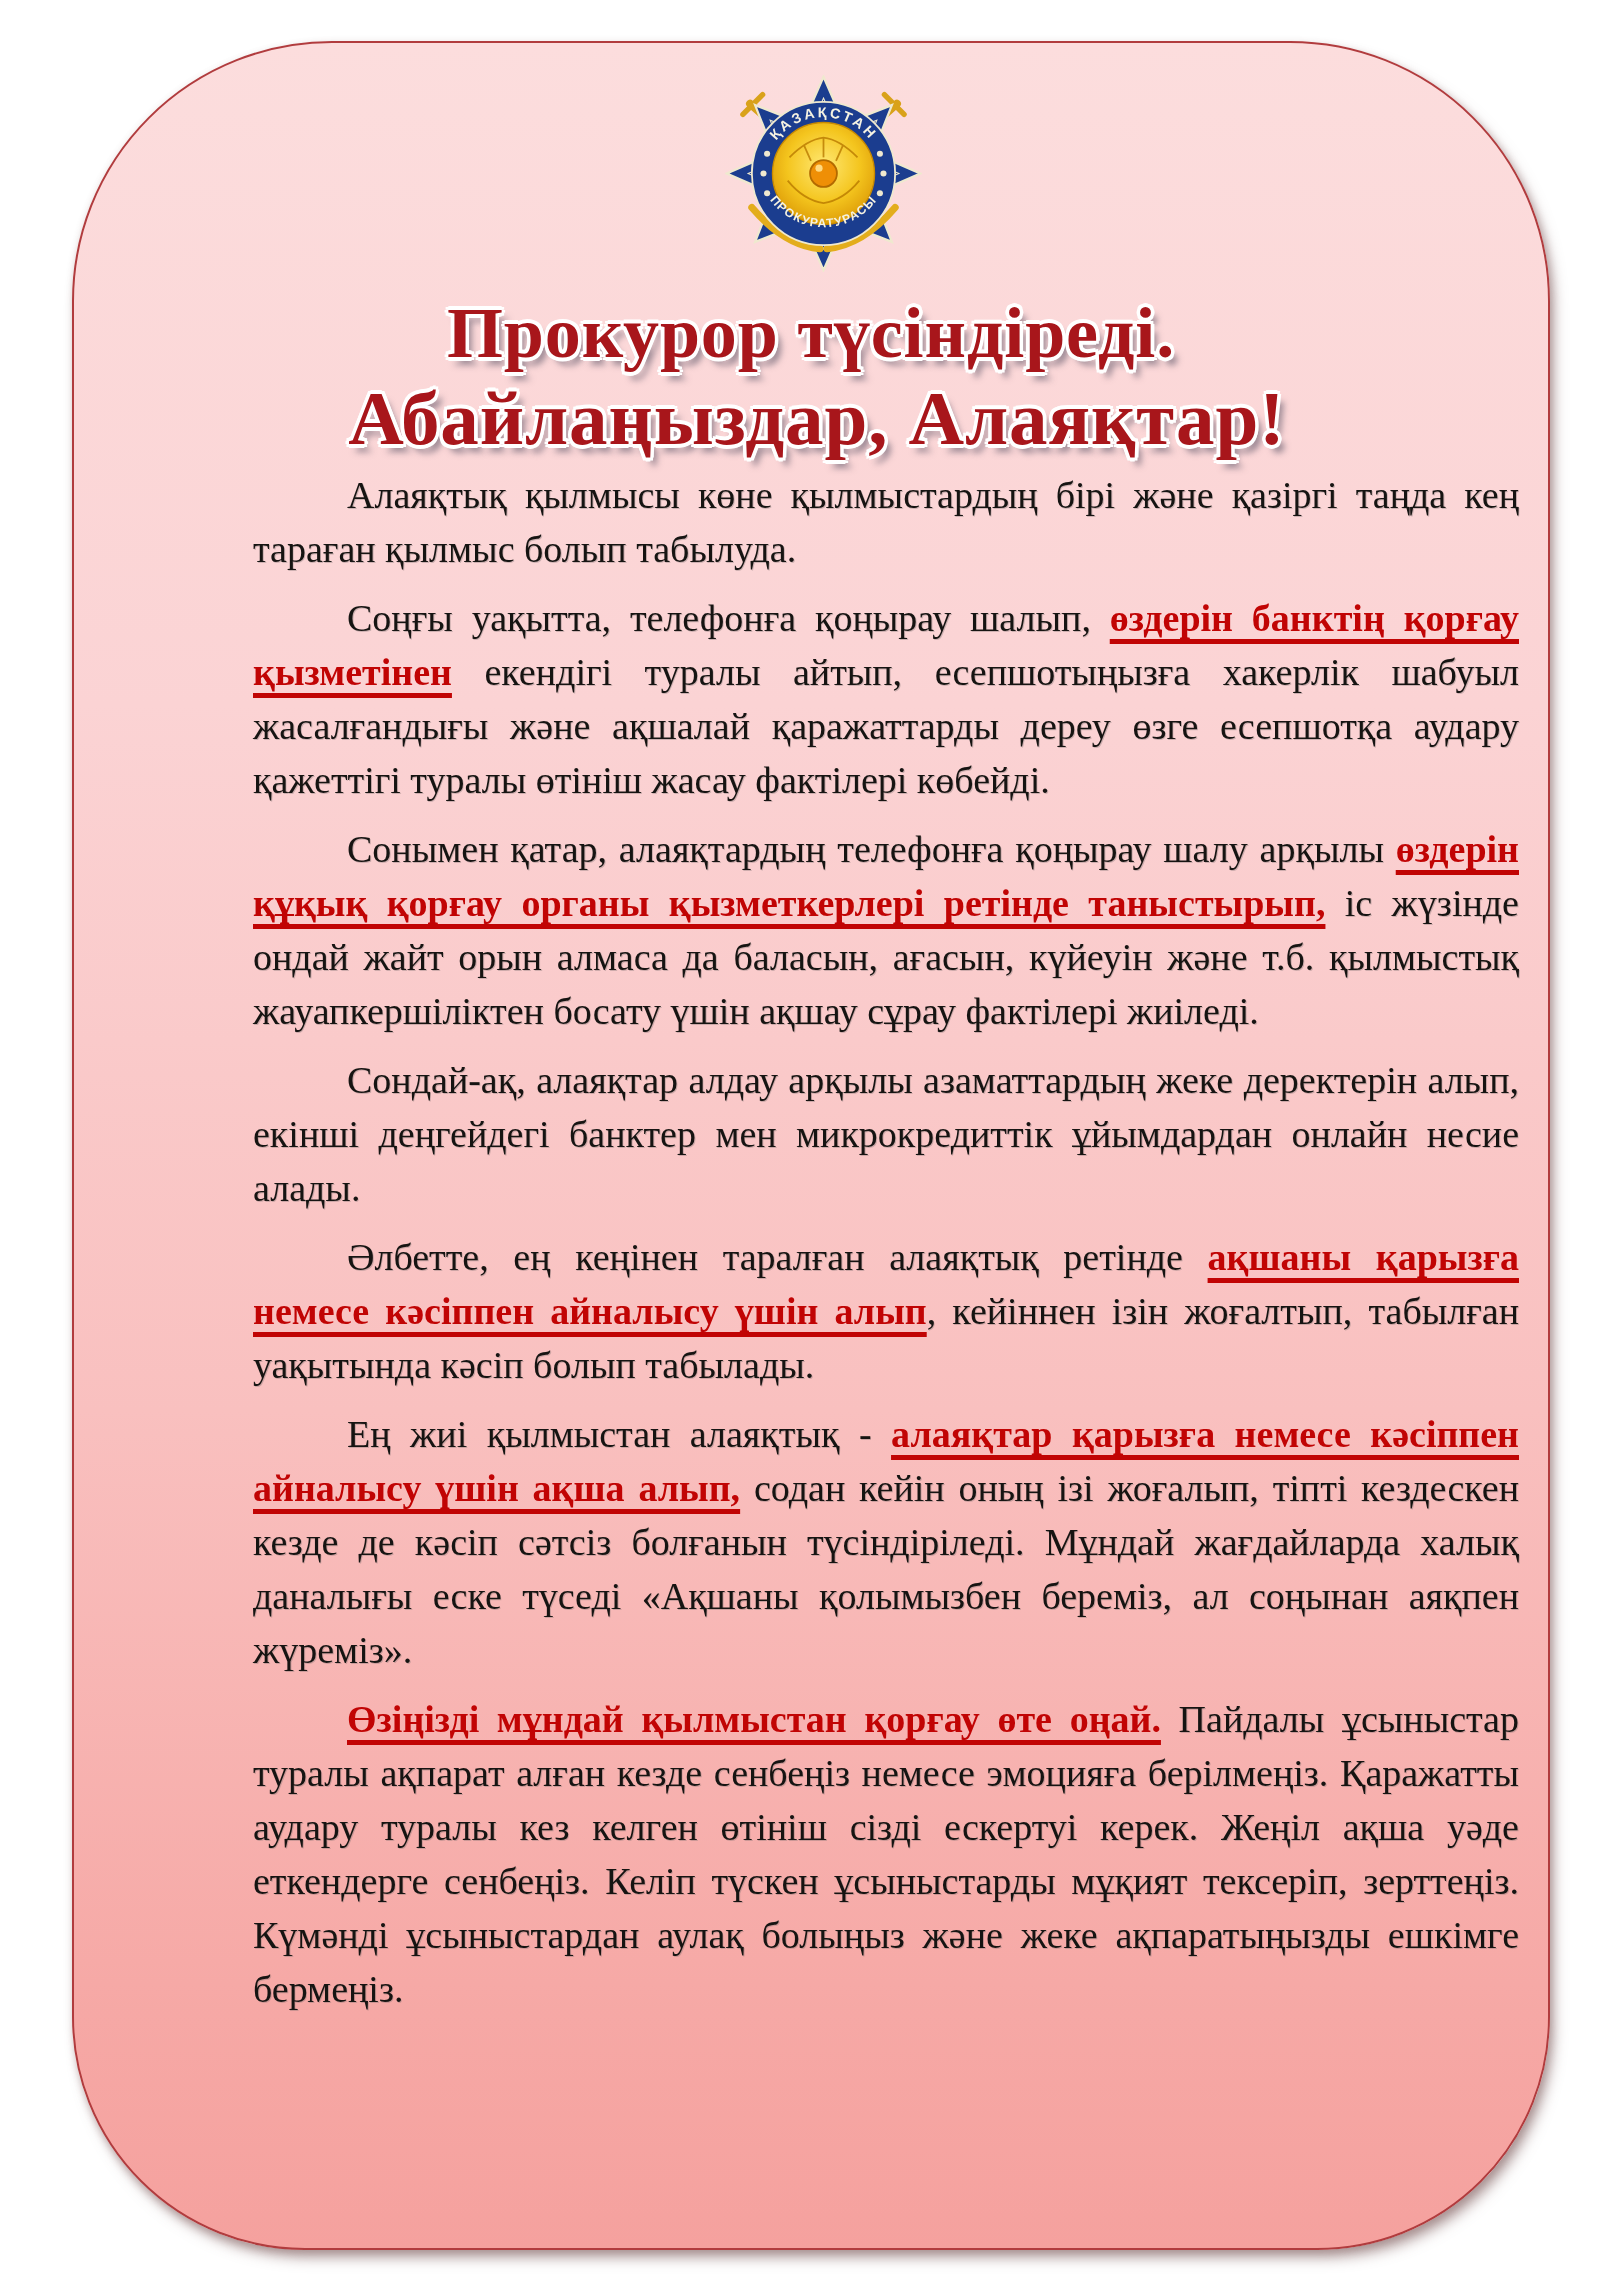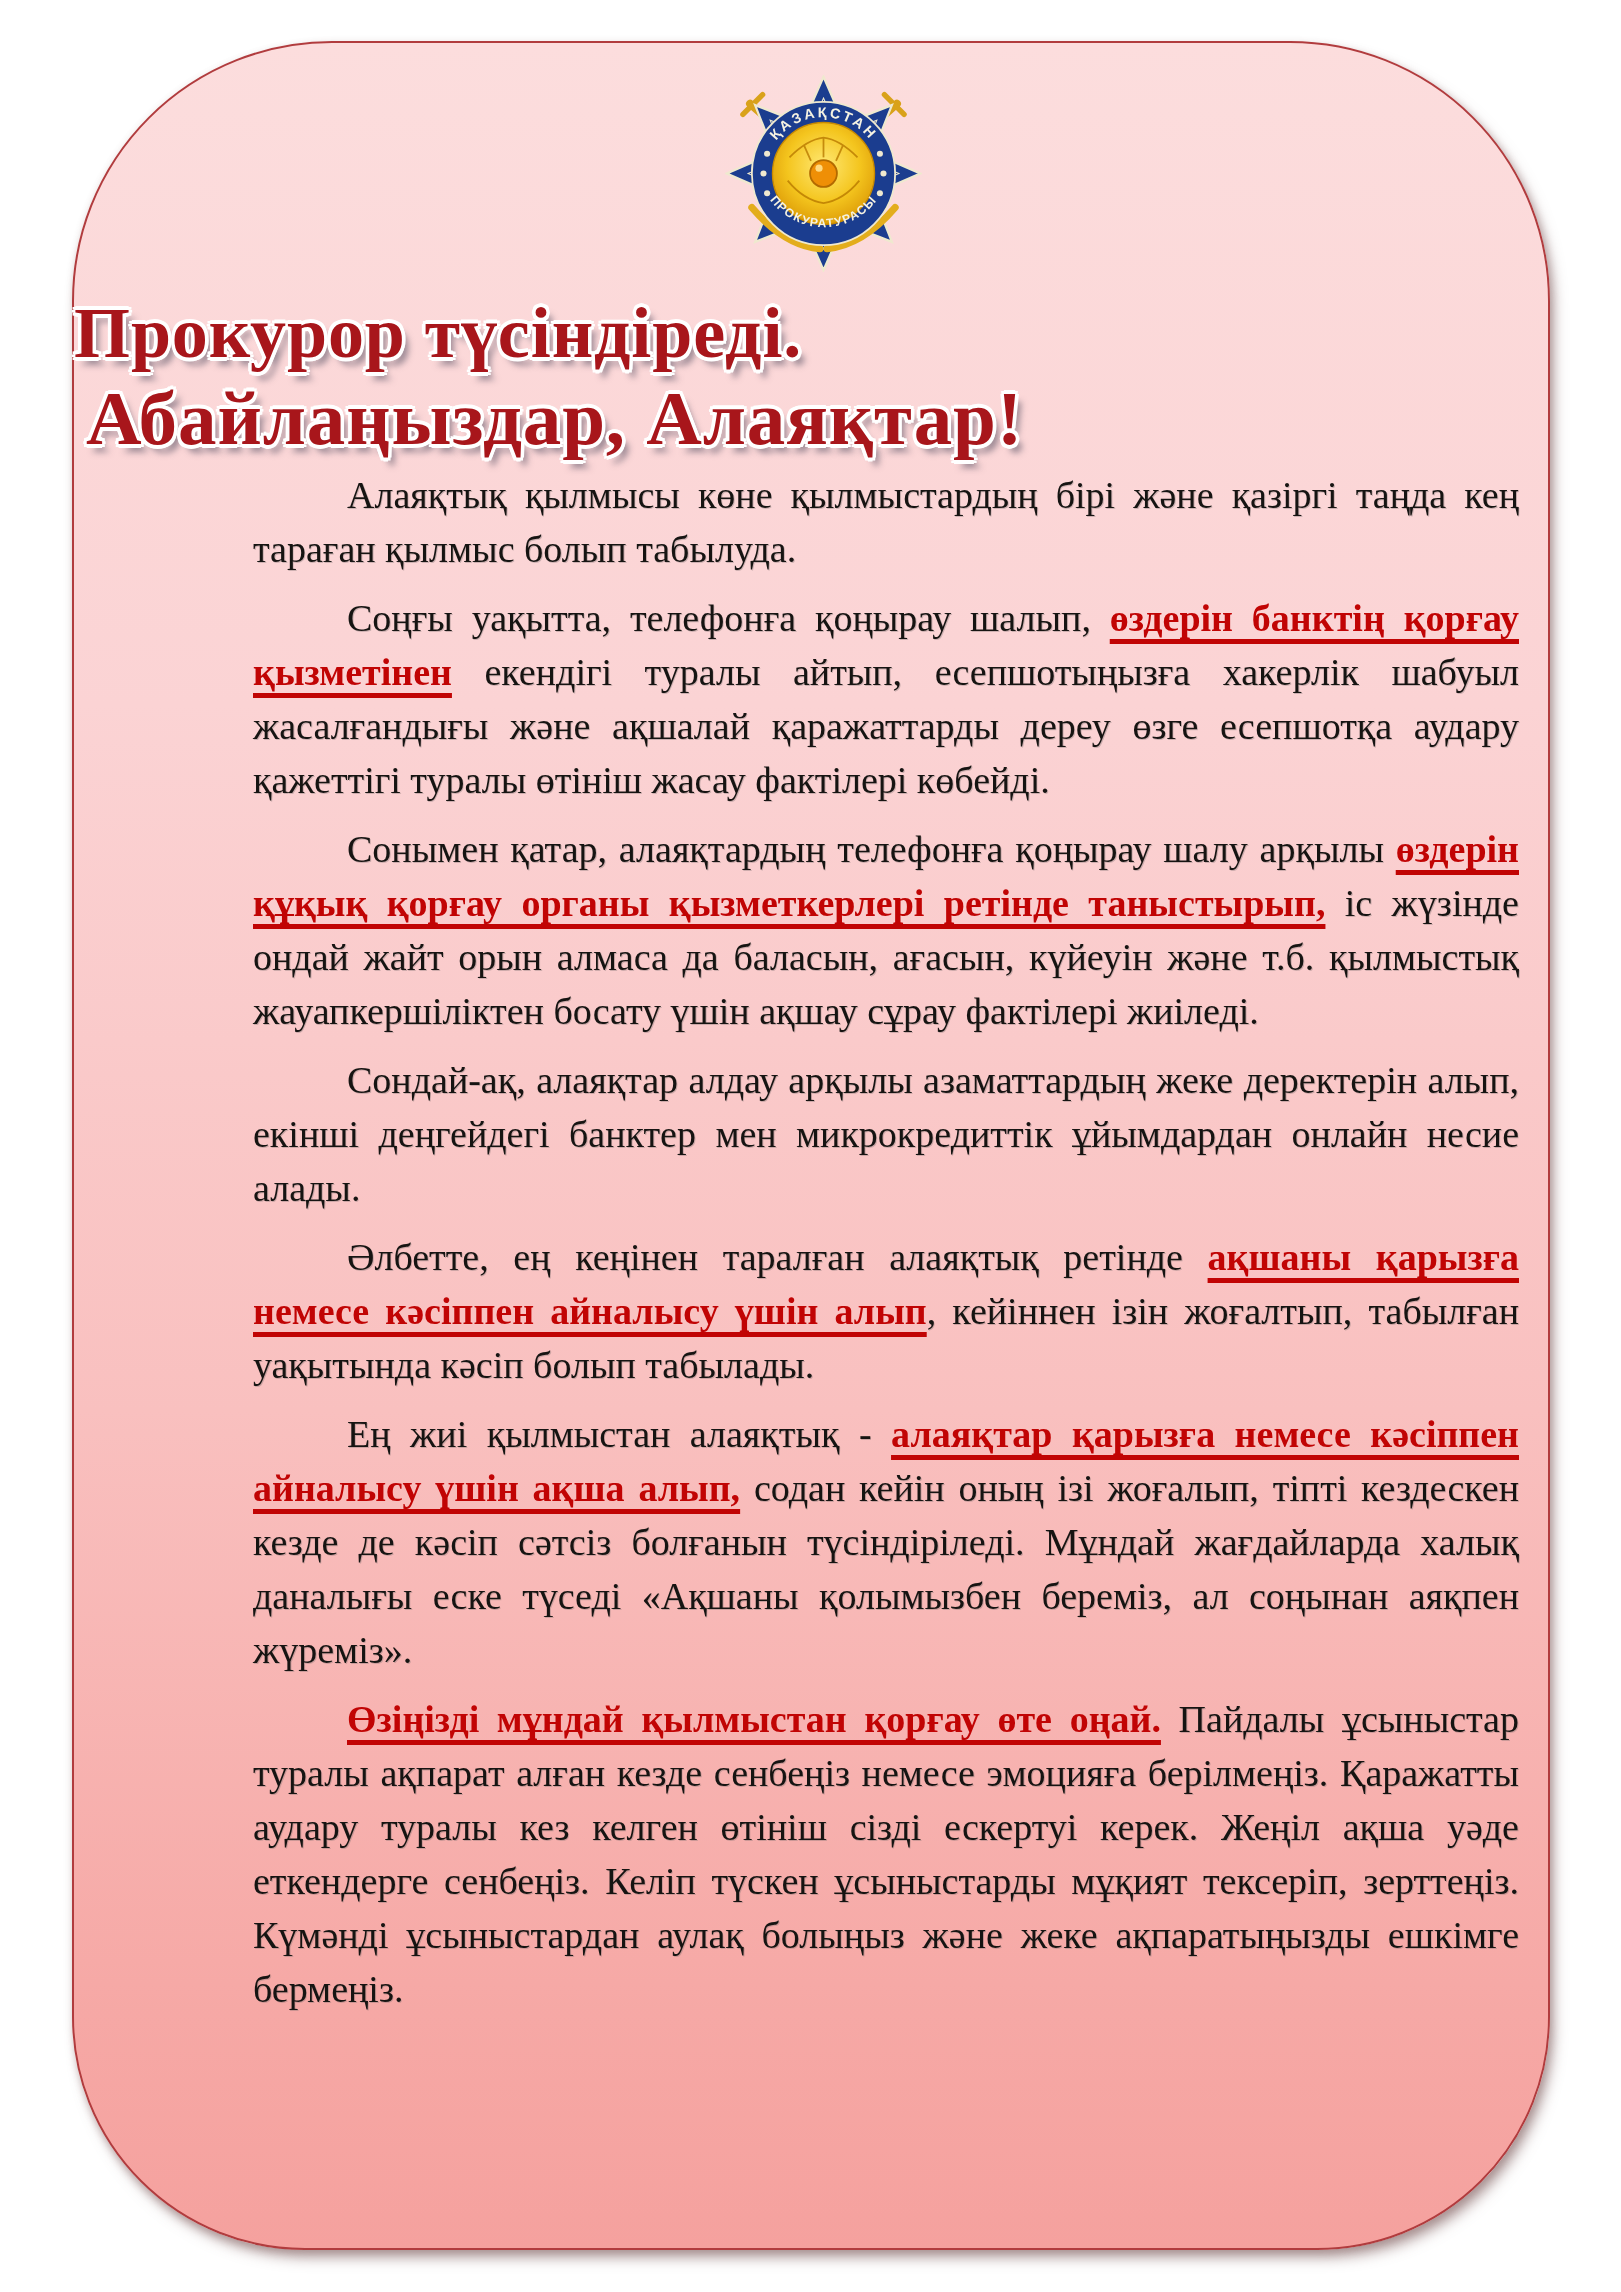--- a/index.html
+++ b/index.html
@@ -15,21 +15,21 @@
     border:2.7px solid #b13c3e;
     border-radius:260px 260px 233px 233px;
     background:linear-gradient(180deg,#fcdddd 0%,#fbd3d4 30%,#f9c0bf 62%,#f6a9a6 88%,#f5a19e 100%);
     box-shadow:5.4px 9px 12.5px -1.8px rgba(120,85,85,.5),1.8px 3.6px 7.2px rgba(140,100,100,.3);
   }
   .emblem{
     position:absolute;left:50%;top:32px;transform:translateX(-50%) translateX(12.5px);
     width:197px;height:197px;
   }
   .title{
-    position:absolute;left:0;right:0;white-space:nowrap;
+    position:absolute;left:0;right:0;text-align:center;white-space:nowrap;
     font-weight:bold;letter-spacing:0.9px;
   }
   .title.l1{top:249px;font-size:72px;}
   .title.l2{top:331px;font-size:77px;padding-left:12px;}
   .fancy{
     color:#a8161b;
     text-shadow:
       -2.7px -2.7px 0 #ffffff,2.7px -2.7px 0 #ffffff,-2.7px 2.7px 0 #ffffff,2.7px 2.7px 0 #ffffff,
       -3.6px 0 0 #ffffff,3.6px 0 0 #ffffff,0 -3.6px 0 #ffffff,0 3.6px 0 #ffffff,
       6.3px 8px 6.3px rgba(80,75,95,.55);

